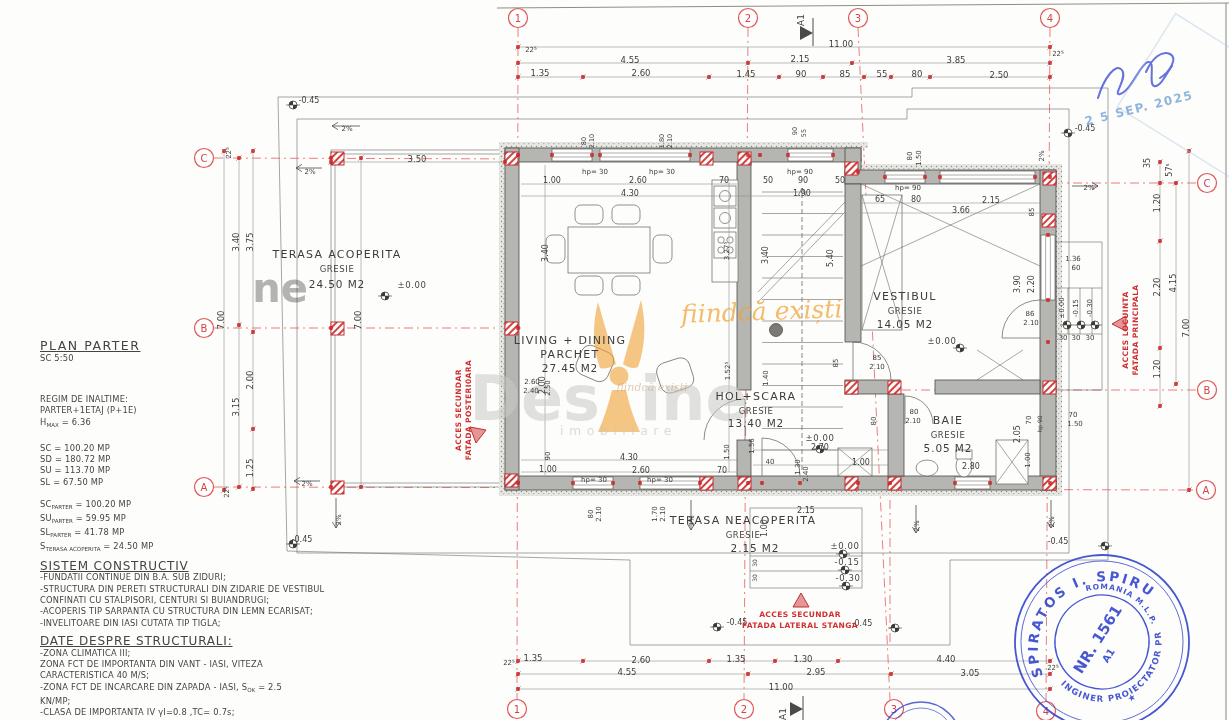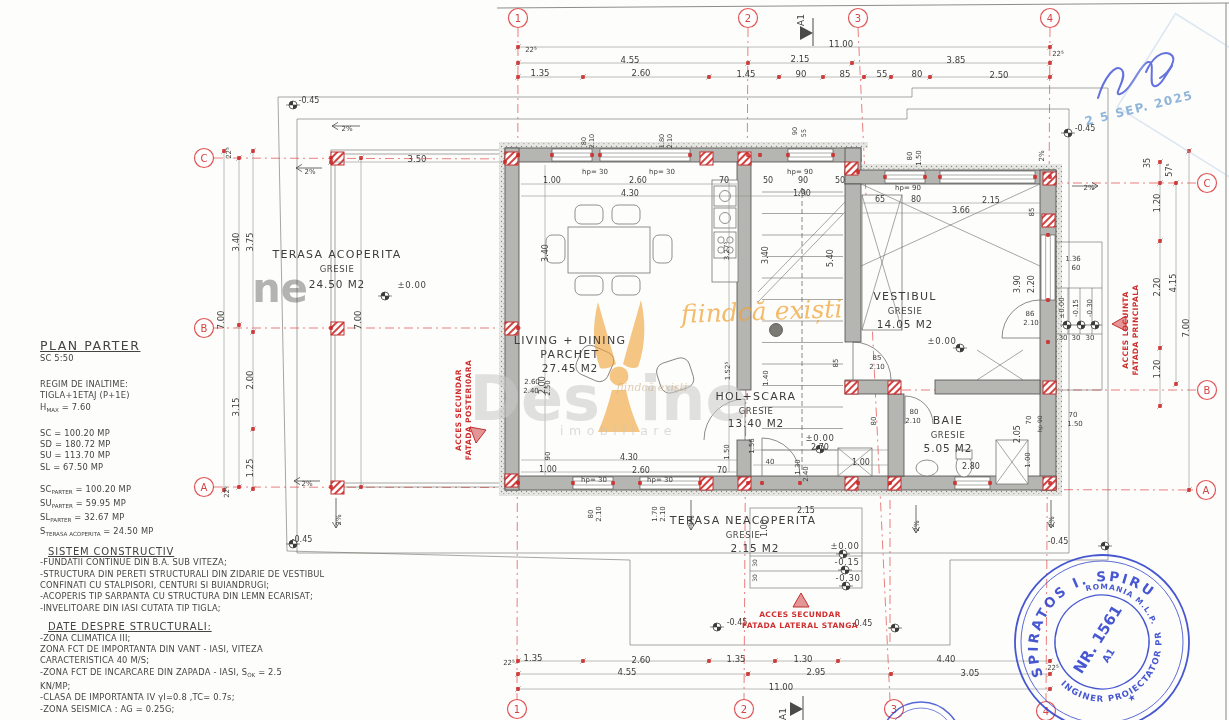--- a/index.html
+++ b/index.html
@@ -3,21 +3,21 @@
 <meta charset="utf-8">
 <style>
   html,body{margin:0;padding:0;background:#ffffff;}
   #page{position:relative;width:1229px;height:720px;background:#fdfdfc;overflow:hidden;
         font-family:"DejaVu Sans",sans-serif;}
   
   #notes{position:absolute;left:40px;top:340px;width:286px;color:#45443f;
          font-size:8.3px;line-height:11.4px;letter-spacing:.2px;}
   #notes .ln{white-space:nowrap;}
   #notes .h1{font-size:12.5px;letter-spacing:1.5px;text-decoration:underline;}
-  #notes .h2{font-size:10px;letter-spacing:.8px;text-decoration:underline;margin-left:8px;}
+  #notes .h2{font-size:12px;letter-spacing:.8px;text-decoration:underline;}
   #notes sub{font-size:5.6px;vertical-align:-1.5px;letter-spacing:0;}
   
   text.L{font-family:"DejaVu Sans",sans-serif;fill:#3e3d39;text-anchor:middle;}
   text.r{fill:#cf2f2f;font-weight:bold;letter-spacing:.4px;}
   text.rm{letter-spacing:1.3px;}
   text.rm2{letter-spacing:.9px;}
   text.rs{letter-spacing:.6px;fill:#474641;}
   text.bd{fill:#8fb5da;font-weight:bold;letter-spacing:1.6px;}
   text.gb{fill:#d24545;text-anchor:middle;font-family:"DejaVu Sans",sans-serif;}
   .stx{fill:#2e41cc;font-family:"DejaVu Sans",sans-serif;font-weight:bold;}
@@ -29,33 +29,33 @@
   .door{stroke:#5c5b56;stroke-width:.7;fill:none;}
 </style>
 </head>
 <body>
 
 <div id="page">
 
   <div id="notes">
       <div class="ln h1"><span>PLAN PARTER</span></div>
       <div class="ln " style="margin-top: 2px;"><span>SC 5:50</span></div>
-      <div class="ln " style="margin-top: 14px;"><span>REGIM DE INALTIME:</span></div>
-      <div class="ln "><span>TIGLA+1ETAJ (P+1E)</span></div>
-      <div class="ln "><span>H</span><sub>MAX</sub><span> = 7.60</span></div>
+      <div class="ln " style="margin-top: 29px;"><span>REGIM DE INALTIME:</span></div>
+      <div class="ln "><span>PARTER+1ETAJ (P+1E)</span></div>
+      <div class="ln "><span>H</span><sub>MAX</sub><span> = 6.36</span></div>
       <div class="ln " style="margin-top: 12px;"><span>SC = 100.20 MP</span></div>
       <div class="ln "><span>SD = 180.72 MP</span></div>
       <div class="ln "><span>SU = 113.70 MP</span></div>
       <div class="ln "><span>SL = 67.50 MP</span></div>
       <div class="ln " style="margin-top: 11px;"><span>SC</span><sub>PARTER</sub><span>  = 100.20 MP</span></div>
       <div class="ln "><span>SU</span><sub>PARTER</sub><span>  = 59.95 MP</span></div>
-      <div class="ln "><span>SL</span><sub>PARTER</sub><span>  = 32.67 MP</span></div>
+      <div class="ln "><span>SL</span><sub>PARTER</sub><span>  = 41.78 MP</span></div>
       <div class="ln "><span>S</span><sub>TERASA ACOPERITA</sub><span> = 24.50 MP</span></div>
       <div class="ln h2" style="margin-top: 6px;"><span>SISTEM CONSTRUCTIV</span></div>
-      <div class="ln "><span>-FUNDATII CONTINUE DIN B.A. SUB VITEZA;</span></div>
+      <div class="ln "><span>-FUNDATII CONTINUE DIN B.A. SUB ZIDURI;</span></div>
       <div class="ln "><span>-STRUCTURA DIN PERETI STRUCTURALI DIN ZIDARIE DE VESTIBUL</span></div>
       <div class="ln "><span>CONFINATI CU STALPISORI, CENTURI SI BUIANDRUGI;</span></div>
       <div class="ln "><span>-ACOPERIS TIP SARPANTA CU STRUCTURA DIN LEMN ECARISAT;</span></div>
       <div class="ln "><span>-INVELITOARE DIN IASI CUTATA TIP TIGLA;</span></div>
       <div class="ln h2" style="margin-top: 7px;"><span>DATE DESPRE STRUCTURALI:</span></div>
       <div class="ln "><span>-ZONA CLIMATICA III;</span></div>
       <div class="ln "><span>ZONA FCT DE IMPORTANTA DIN VANT - IASI, VITEZA</span></div>
       <div class="ln "><span>CARACTERISTICA 40 M/S;</span></div>
       <div class="ln "><span>-ZONA FCT DE INCARCARE DIN ZAPADA - IASI, S</span><sub>OK</sub><span> = 2.5</span></div>
       <div class="ln "><span>KN/MP;</span></div>

